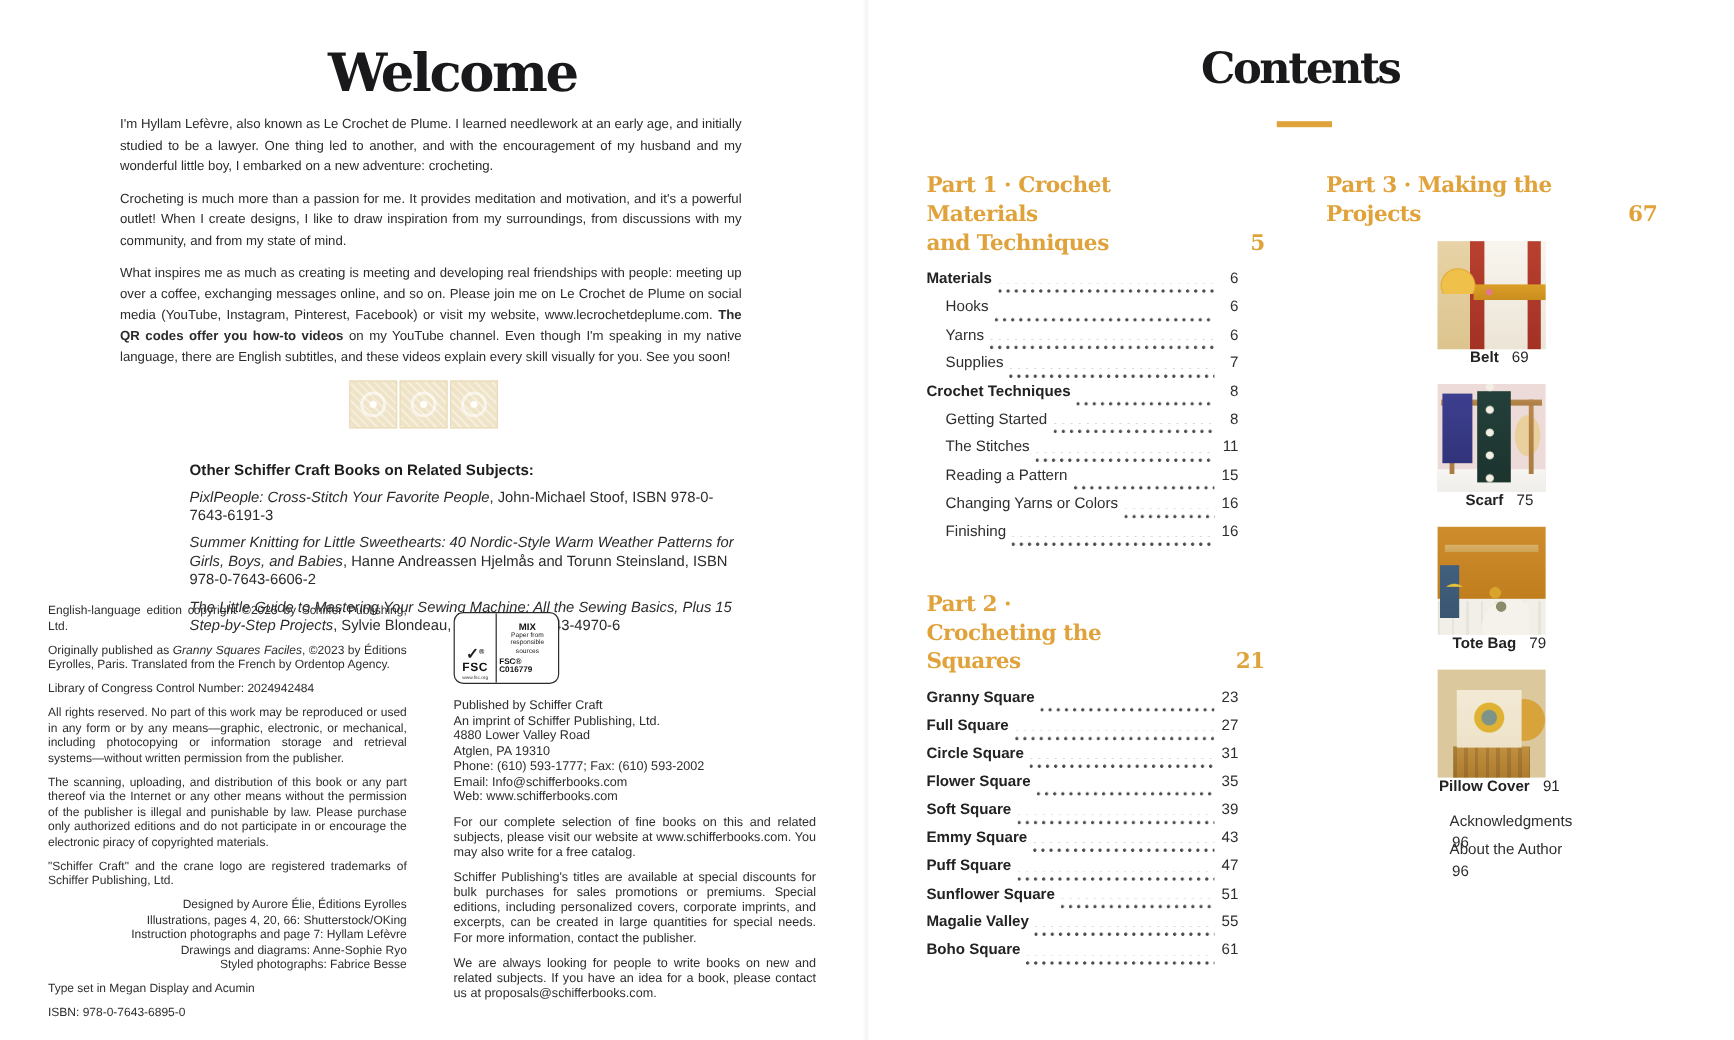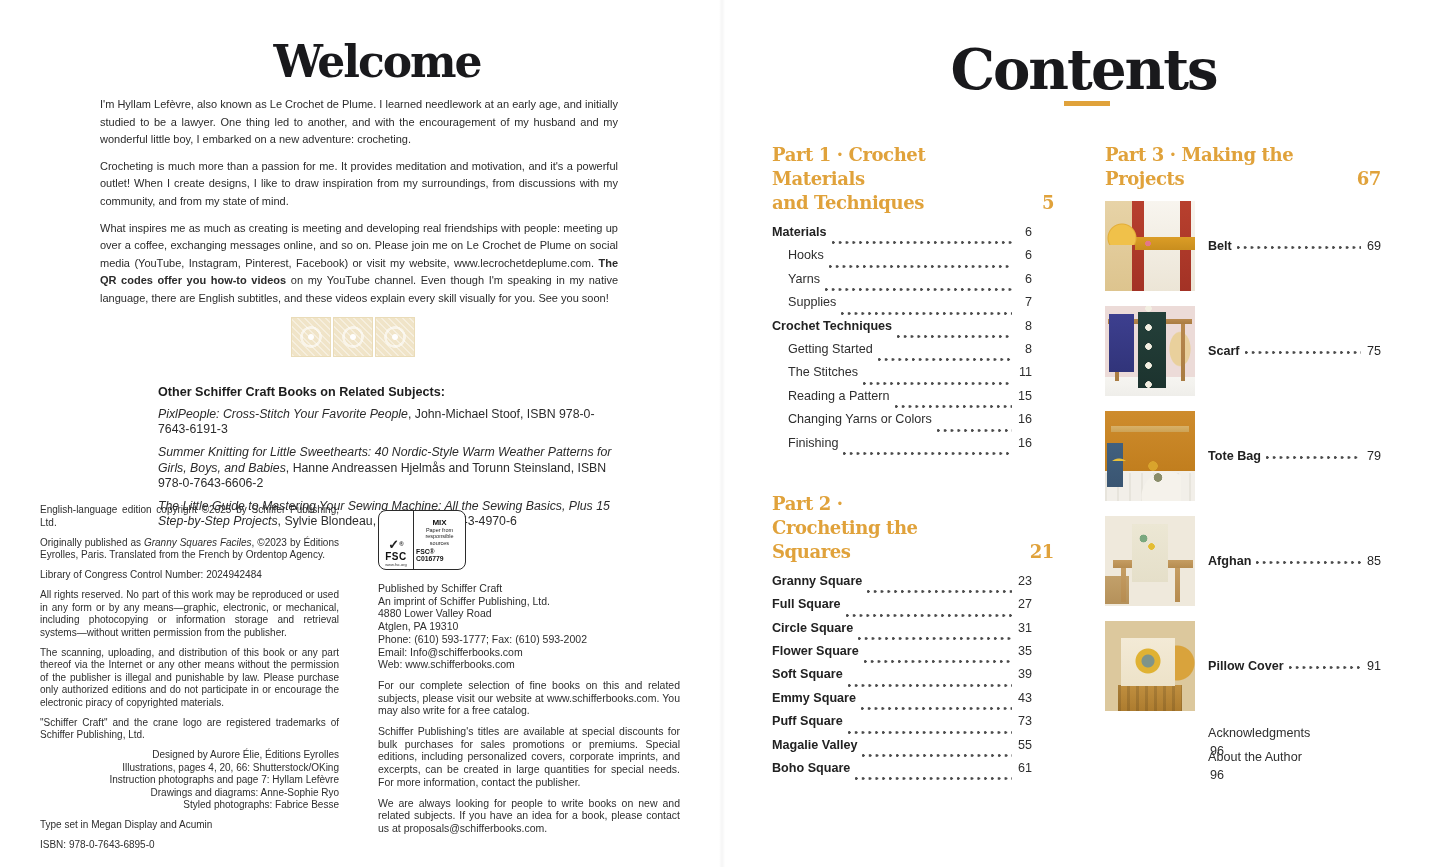--- a/index.html
+++ b/index.html
@@ -11,21 +11,21 @@
           background:linear-gradient(90deg,rgba(0,0,0,0) 0%,rgba(0,0,0,.04) 50%,rgba(0,0,0,0) 100%);}
 
   
   .page{position:absolute;top:0;height:867px;}
   .page.left{left:0;width:722px;}
   .page.right{left:722px;width:723px;}
 
   h1.display{font-family:"DejaVu Serif", serif;font-weight:bold;color:#19191c;
              margin:0;text-align:center;letter-spacing:-2px;}
   #welcome-title{position:absolute;left:0;top:36px;width:722px;font-size:44px;padding-left:16px;}
-  #contents-title{position:absolute;left:0;top:36px;width:723px;font-size:56px;}
+  #contents-title{position:absolute;left:0;top:36px;width:723px;font-size:36px;}
   .title-rule{position:absolute;left:342px;top:101px;width:46px;height:5px;background:var(--gold);}
 
   .paras{position:absolute;left:100px;top:96px;width:518px;}
   .para{font-size:11px;line-height:17.6px;text-align:justify;margin-bottom:9px;color:#2b2b2b;}
 
   .ornament{position:absolute;left:291px;top:317px;display:flex;gap:2px;}
   .orn-square{width:40px;height:40px;background:#f0e4c8;border:1px solid #eadcb8;box-sizing:border-box;
     background-image:
       radial-gradient(circle at 50% 50%, rgba(255,255,255,.95) 2.5px, transparent 3.5px),
       radial-gradient(circle at 50% 50%, transparent 8px, rgba(255,255,255,.6) 8.5px, rgba(255,255,255,.6) 10.5px, transparent 11px),
@@ -71,21 +71,21 @@
   .toc-row .lbl{white-space:nowrap;}
   .toc-row .lbl.strong{font-weight:bold;color:#222;}
   .toc-row .lbl.ind{padding-left:16px;}
   .dots{flex:1;align-self:flex-end;height:8px;margin:0 4px 4px 5px;
         background-image:radial-gradient(circle at 1.3px 6.5px, #4a4a4a 1.15px, transparent 1.6px);
         background-size:6.8px 8px;background-repeat:repeat-x;}
   .pg{min-width:16px;text-align:right;}
 
   .pt2{margin-top:33px;}
 
-  .proj-row{display:flex;align-items:center;margin-bottom:15px;}
+  .proj-row{display:flex;align-items:center;margin-bottom:15px;flex-direction:column;}
   .proj-photo{width:90px;height:90px;flex:none;background-repeat:no-repeat;background-color:#eee;}
   .proj-line{flex:1;display:flex;align-items:baseline;margin-left:13px;font-size:12.6px;}
   .proj-line .lbl{font-weight:bold;color:#222;white-space:nowrap;}
   .extras{margin:8px 0 0 103px;}
   .extra-row{display:flex;align-items:baseline;height:24px;font-size:12.6px;color:#2e2e2e;flex-direction:column;}
 
   
   .ph-belt{background-color:#f1ece1;background-image:
     radial-gradient(circle at 17px 27px, #f0c14a 13px, #e3ad37 14px, transparent 15px),
     radial-gradient(circle, #e2788a 2.6px, transparent 3.1px),
@@ -324,21 +324,26 @@
             <span class="pg">39</span>
           </div>
           <div class="toc-row">
             <span class="lbl strong">Emmy Square</span>
             <span class="dots"></span>
             <span class="pg">43</span>
           </div>
           <div class="toc-row">
             <span class="lbl strong">Puff Square</span>
             <span class="dots"></span>
-            <span class="pg">73</span>
+            <span class="pg">47</span>
+          </div>
+          <div class="toc-row">
+            <span class="lbl strong">Sunflower Square</span>
+            <span class="dots"></span>
+            <span class="pg">51</span>
           </div>
           <div class="toc-row">
             <span class="lbl strong">Magalie Valley</span>
             <span class="dots"></span>
             <span class="pg">55</span>
           </div>
           <div class="toc-row">
             <span class="lbl strong">Boho Square</span>
             <span class="dots"></span>
             <span class="pg">61</span>
@@ -370,28 +375,20 @@
           </div>
           <div class="proj-row">
             <div class="proj-photo ph-tote"></div>
             <div class="proj-line">
               <span class="lbl">Tote Bag</span>
               <span class="dots"></span>
               <span class="pg">79</span>
             </div>
           </div>
           <div class="proj-row">
-            <div class="proj-photo ph-afghan"></div>
-            <div class="proj-line">
-              <span class="lbl">Afghan</span>
-              <span class="dots"></span>
-              <span class="pg">85</span>
-            </div>
-          </div>
-          <div class="proj-row">
             <div class="proj-photo ph-pillow"></div>
             <div class="proj-line">
               <span class="lbl">Pillow Cover</span>
               <span class="dots"></span>
               <span class="pg">91</span>
             </div>
           </div>
         </div>
       <div class="extras" id="extras">
           <div class="extra-row">

